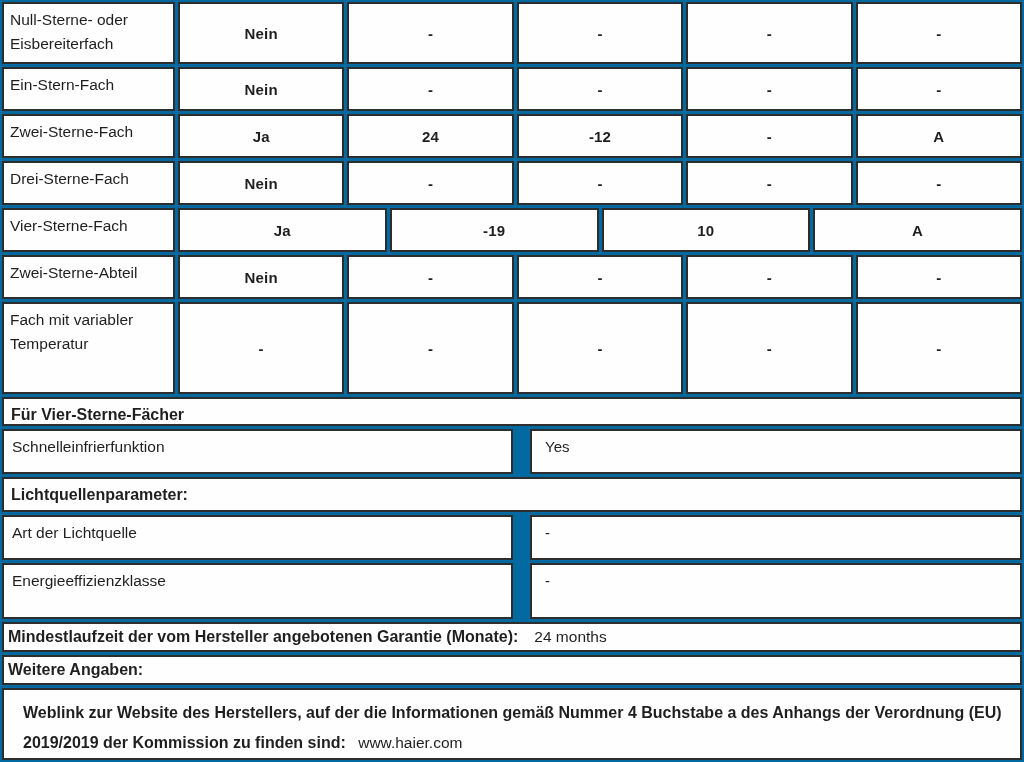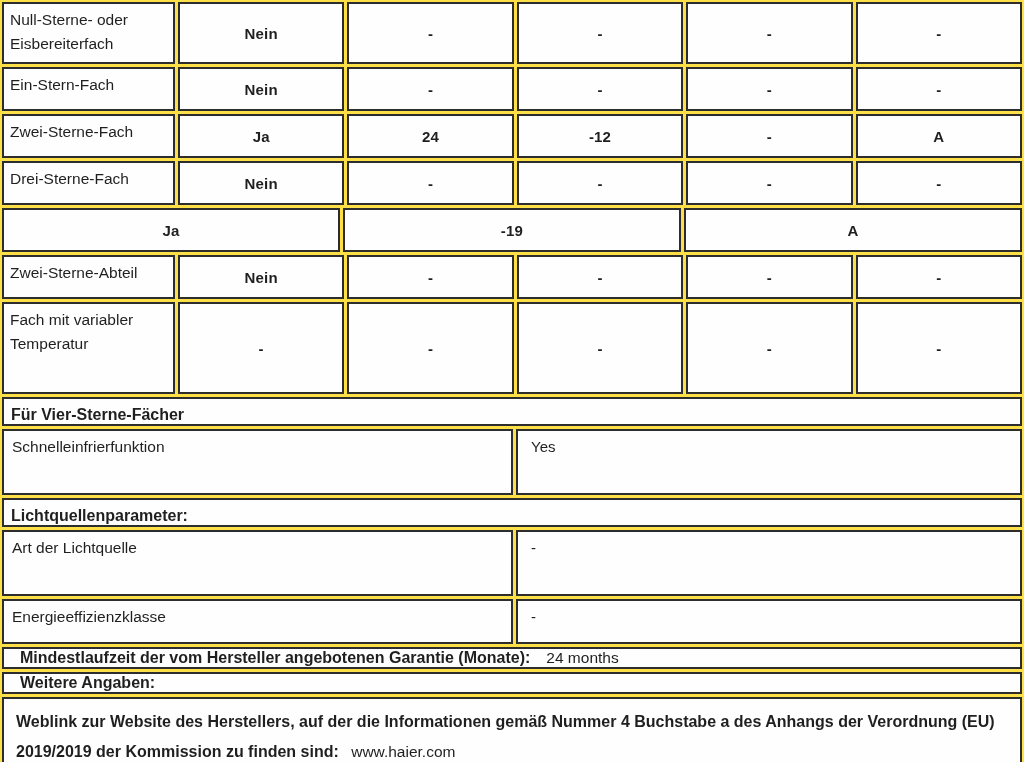--- a/index.html
+++ b/index.html
@@ -1,46 +1,46 @@
 <!DOCTYPE html>
 <html><head>
 <meta charset="utf-8">
 <style>
   html,body{margin:0;padding:0;background:#ffffff;}
   .page{
     width:1024px;height:762px;box-sizing:border-box;
-    background:#fde047;padding:2px;
+    background:#0369a1;padding:2px;
     display:flex;flex-direction:column;gap:3px;
     font-family:"Liberation Sans",sans-serif;
     color:#1f1f1f;
   }
   .trow{display:flex;gap:3px;}
   .cell{
     border:2px solid #2d2d2d;background:#fefefe;
     box-sizing:border-box;
   }
   
   .lab{width:173px;padding:4px 6px;font-size:15.5px;line-height:24px;}
   .val{flex:1;display:flex;align-items:center;justify-content:center;
        font-size:15px;font-weight:600;letter-spacing:.2px;}
   .r62{height:62px}
   .r33{height:44px}
   .r92{height:92px}
   
   .secrow{font-weight:700;font-size:16px;padding:7px 7px 0 7px;}
-  .h42{height:44px}.h43{height:60px}.h45{height:45px}
-  .h49{height:66px}.h76{height:76px}
+  .h42{height:44px}.h43{height:60px}.h45{height:56px}
+  .h49{height:45px}.h76{height:76px}
   
   .l2{width:511px;padding:7px 8px;font-size:15.5px;}
-  .v2{flex:1;padding:7px 7px 7px 13px;font-size:15px;}
+  .v2{flex:1;padding:7px 7px 7px 13px;font-size:15px;margin-left:14px;}
   
-  .flatrow{display:flex;align-items:center;padding:0 10px 0 16px;font-size:16px;}
+  .flatrow{display:flex;align-items:center;padding:0 10px 0 4px;font-size:16px;}
   .flatrow .b{font-weight:700;}
   .flatrow .v{font-weight:400;font-size:15.5px;margin-left:16px;white-space:nowrap;}
-  .weblink{display:block;padding:8px 16px 0 12px;line-height:30px;font-size:16px;}
+  .weblink{display:block;padding:8px 16px 0 19px;line-height:30px;font-size:16px;}
   .weblink .b{font-weight:700;}
   .weblink .v{font-weight:400;font-size:15.5px;margin-left:8px;}
 </style>
 </head>
 <body>
 
 <div class="page">
 
   <div style="display:flex;flex-direction:column;gap:3px;">
 
@@ -74,22 +74,24 @@
     <div class="trow r33">
       <div class="cell lab">Drei-Sterne-Fach</div>
       <div class="cell val">Nein</div>
       <div class="cell val">-</div>
       <div class="cell val">-</div>
       <div class="cell val">-</div>
       <div class="cell val">-</div>
     </div>
 
     <div class="trow r33">
+      <div class="cell lab">Vier-Sterne-Fach</div>
       <div class="cell val">Ja</div>
       <div class="cell val">-19</div>
+      <div class="cell val">10</div>
       <div class="cell val">A</div>
     </div>
 
     <div class="trow r33">
       <div class="cell lab">Zwei-Sterne-Abteil</div>
       <div class="cell val">Nein</div>
       <div class="cell val">-</div>
       <div class="cell val">-</div>
       <div class="cell val">-</div>
       <div class="cell val">-</div>

